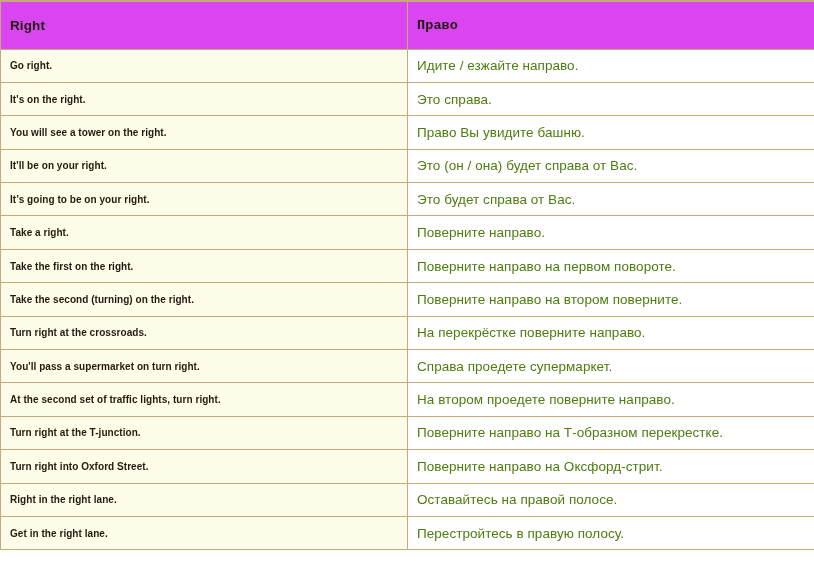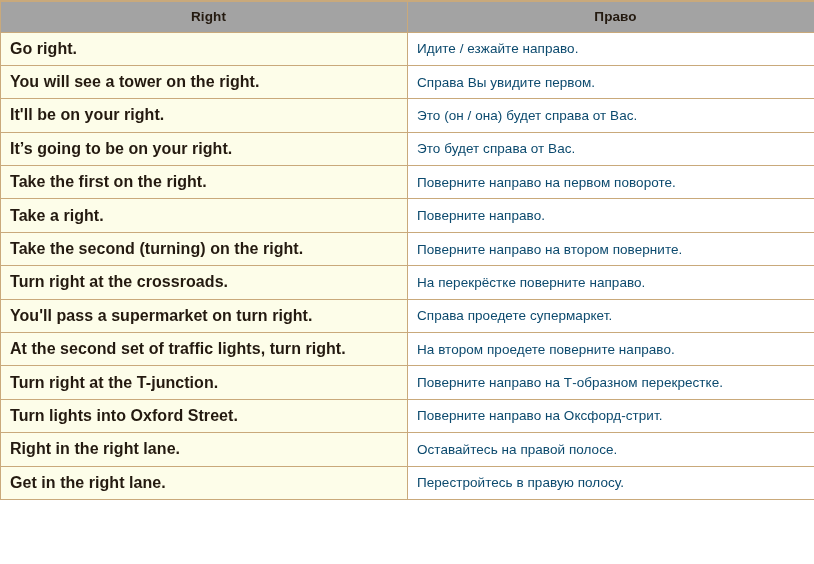--- a/index.html
+++ b/index.html
@@ -31,47 +31,47 @@
     text-align: left;
     vertical-align: middle;
     border: 1px solid #c9a97b;
     box-sizing: border-box;
     overflow: hidden;
     white-space: nowrap;
   }
 
   
   #phrase-table thead th {
-    height: 31px;
-    background: #a3a3a3;
+    height: 48px;
+    background: #d946ef;
     color: #241a10;
     font-size: 13.5px;
     font-weight: bold;
     letter-spacing: 0.1px;
     border-top: 2px solid #c9a97b;
-    text-align: center;
   }
   #phrase-table thead th.th-ru {
     font-size: 13.5px;
+    font-family: Liberation Mono, monospace;
   }
 
   
   #phrase-table tbody tr { height: 33.4px; }
 
   #phrase-table td.cell-en {
     background: #fdfde9;
     color: #241a10;
-    font-size: 16px;
+    font-size: 10px;
     font-weight: bold;
     letter-spacing: 0.05px;
   }
 
   #phrase-table td.cell-ru {
     background: #ffffff;
-    color: #0c4a6e;
+    color: #4d7c0f;
     font-size: 13.5px;
     font-weight: normal;
     letter-spacing: 0.05px;
   }
 </style>
 </head>
 <body>
 
 <table id="phrase-table">
   <colgroup>
@@ -83,38 +83,42 @@
       <th class="th-en">Right</th>
       <th class="th-ru">Право</th>
     </tr>
   </thead>
   <tbody id="table-body">
       <tr>
         <td class="cell-en">Go right.</td>
         <td class="cell-ru">Идите / езжайте направо.</td>
       </tr>
       <tr>
+        <td class="cell-en">It's on the right.</td>
+        <td class="cell-ru">Это справа.</td>
+      </tr>
+      <tr>
         <td class="cell-en">You will see a tower on the right.</td>
-        <td class="cell-ru">Справа Вы увидите первом.</td>
+        <td class="cell-ru">Право Вы увидите башню.</td>
       </tr>
       <tr>
         <td class="cell-en">It'll be on your right.</td>
         <td class="cell-ru">Это (он / она) будет справа от Вас.</td>
       </tr>
       <tr>
         <td class="cell-en">It’s going to be on your right.</td>
         <td class="cell-ru">Это будет справа от Вас.</td>
       </tr>
       <tr>
+        <td class="cell-en">Take a right.</td>
+        <td class="cell-ru">Поверните направо.</td>
+      </tr>
+      <tr>
         <td class="cell-en">Take the first on the right.</td>
         <td class="cell-ru">Поверните направо на первом повороте.</td>
-      </tr>
-      <tr>
-        <td class="cell-en">Take a right.</td>
-        <td class="cell-ru">Поверните направо.</td>
       </tr>
       <tr>
         <td class="cell-en">Take the second (turning) on the right.</td>
         <td class="cell-ru">Поверните направо на втором поверните.</td>
       </tr>
       <tr>
         <td class="cell-en">Turn right at the crossroads.</td>
         <td class="cell-ru">На перекрёстке поверните направо.</td>
       </tr>
       <tr>
@@ -123,21 +127,21 @@
       </tr>
       <tr>
         <td class="cell-en">At the second set of traffic lights, turn right.</td>
         <td class="cell-ru">На втором проедете поверните направо.</td>
       </tr>
       <tr>
         <td class="cell-en">Turn right at the T-junction.</td>
         <td class="cell-ru">Поверните направо на Т-образном перекрестке.</td>
       </tr>
       <tr>
-        <td class="cell-en">Turn lights into Oxford Street.</td>
+        <td class="cell-en">Turn right into Oxford Street.</td>
         <td class="cell-ru">Поверните направо на Оксфорд-стрит.</td>
       </tr>
       <tr>
         <td class="cell-en">Right in the right lane.</td>
         <td class="cell-ru">Оставайтесь на правой полосе.</td>
       </tr>
       <tr>
         <td class="cell-en">Get in the right lane.</td>
         <td class="cell-ru">Перестройтесь в правую полосу.</td>
       </tr>

